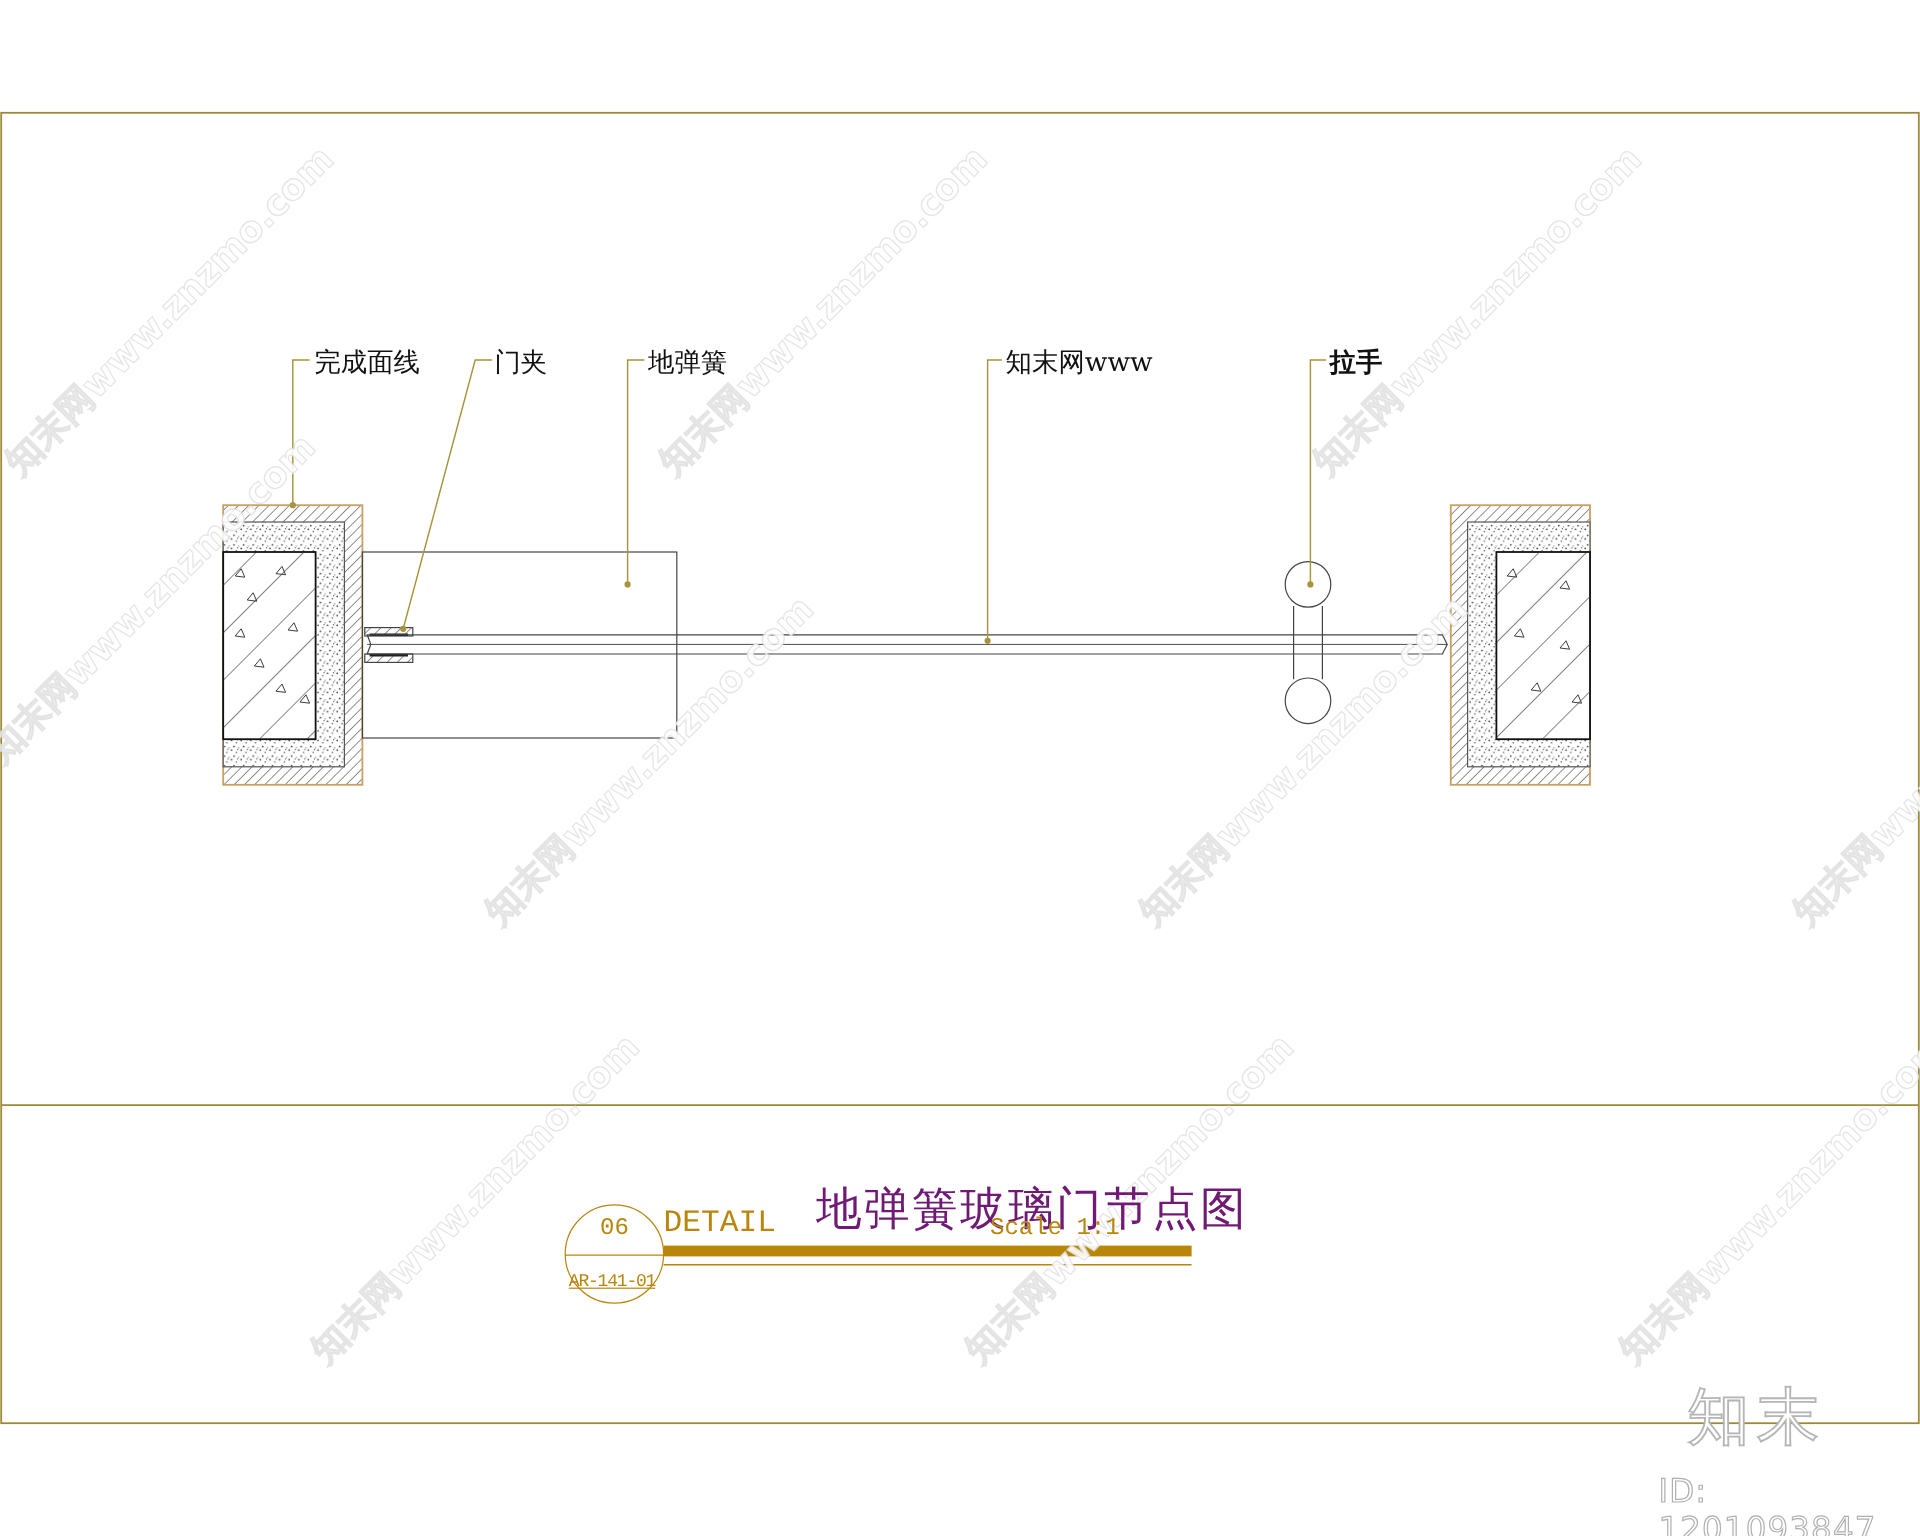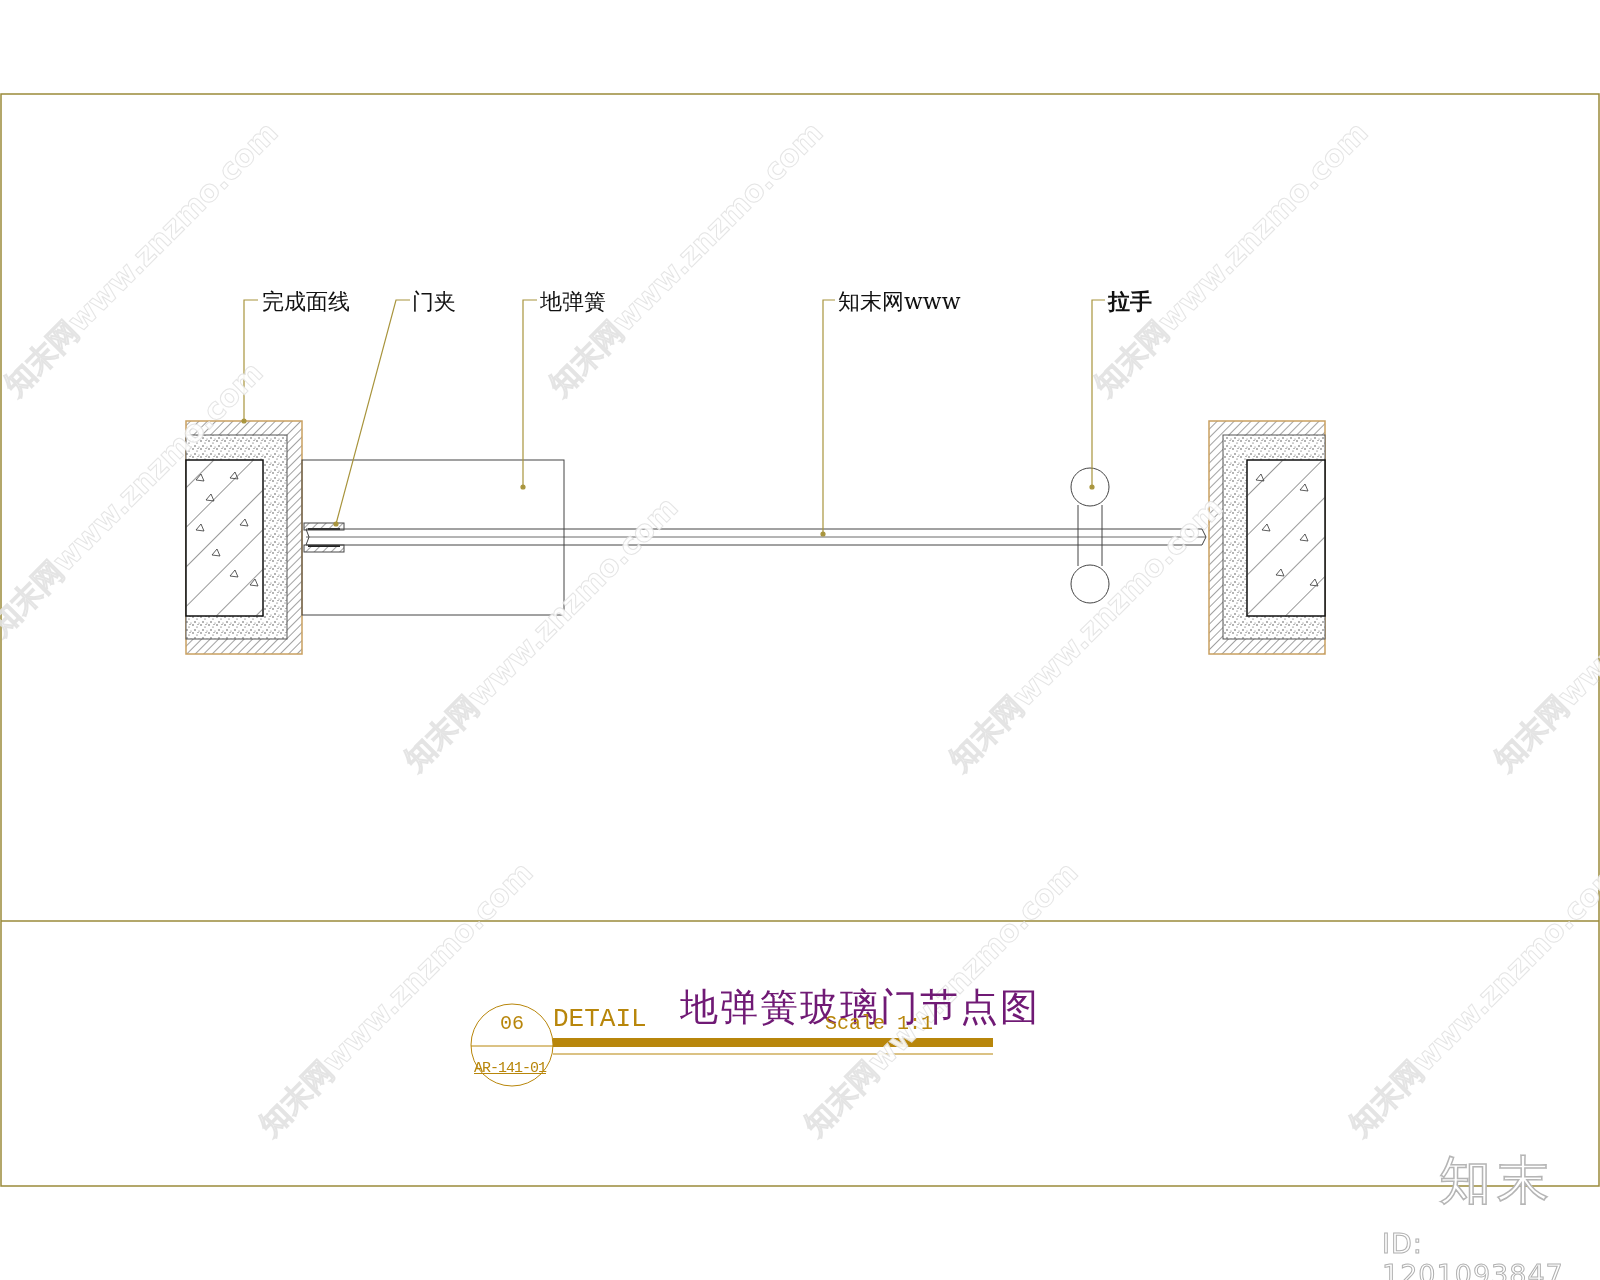--- a/index.html
+++ b/index.html
@@ -3,21 +3,21 @@
 <meta charset="utf-8">
 <style>
   html, body { margin: 0; padding: 0; background: #ffffff; }
   body { width: 1600px; height: 1280px; position: relative; overflow: hidden;
          font-family: "DejaVu Sans", sans-serif; }
   #canvas { position: absolute; left: 0; top: 0; }
   .label { position: absolute; font-family: "DejaVu Serif", serif; font-size: 22px; color: #111; white-space: nowrap; }
   .title { position: absolute; font-family: "DejaVu Serif", serif; font-size: 38px; color: #701a75; letter-spacing: 2px; white-space: nowrap; }
   .mono { position: absolute; font-family: "Liberation Mono", monospace; color: #b8860b; white-space: nowrap; }
   .wm-logo { position: absolute; font-family: "DejaVu Sans", sans-serif; font-size: 52px; color: #fff;
-             -webkit-text-stroke: 1.5px #b5b5b5; letter-spacing: 6px; margin-left: 33px; }
+             -webkit-text-stroke: 1.5px #b5b5b5; letter-spacing: 6px; }
   .wm-id { position: absolute; font-family: "DejaVu Sans", sans-serif; font-size: 27px; color: #fff;
            -webkit-text-stroke: 1px #b0b0b0; letter-spacing: 1px; }
   .wm-diag { position: absolute; font-family: "DejaVu Sans", sans-serif; font-size: 30px; font-weight: bold;
              color: #fff; -webkit-text-stroke: 1px #e2e2e2; transform: rotate(-45deg); transform-origin: left center;
              white-space: nowrap; opacity: 0.9; }
 </style>
 </head>
 <body>
 
 <svg id="canvas" width="1600" height="1280" viewBox="0 0 1600 1280" xmlns="http://www.w3.org/2000/svg">

